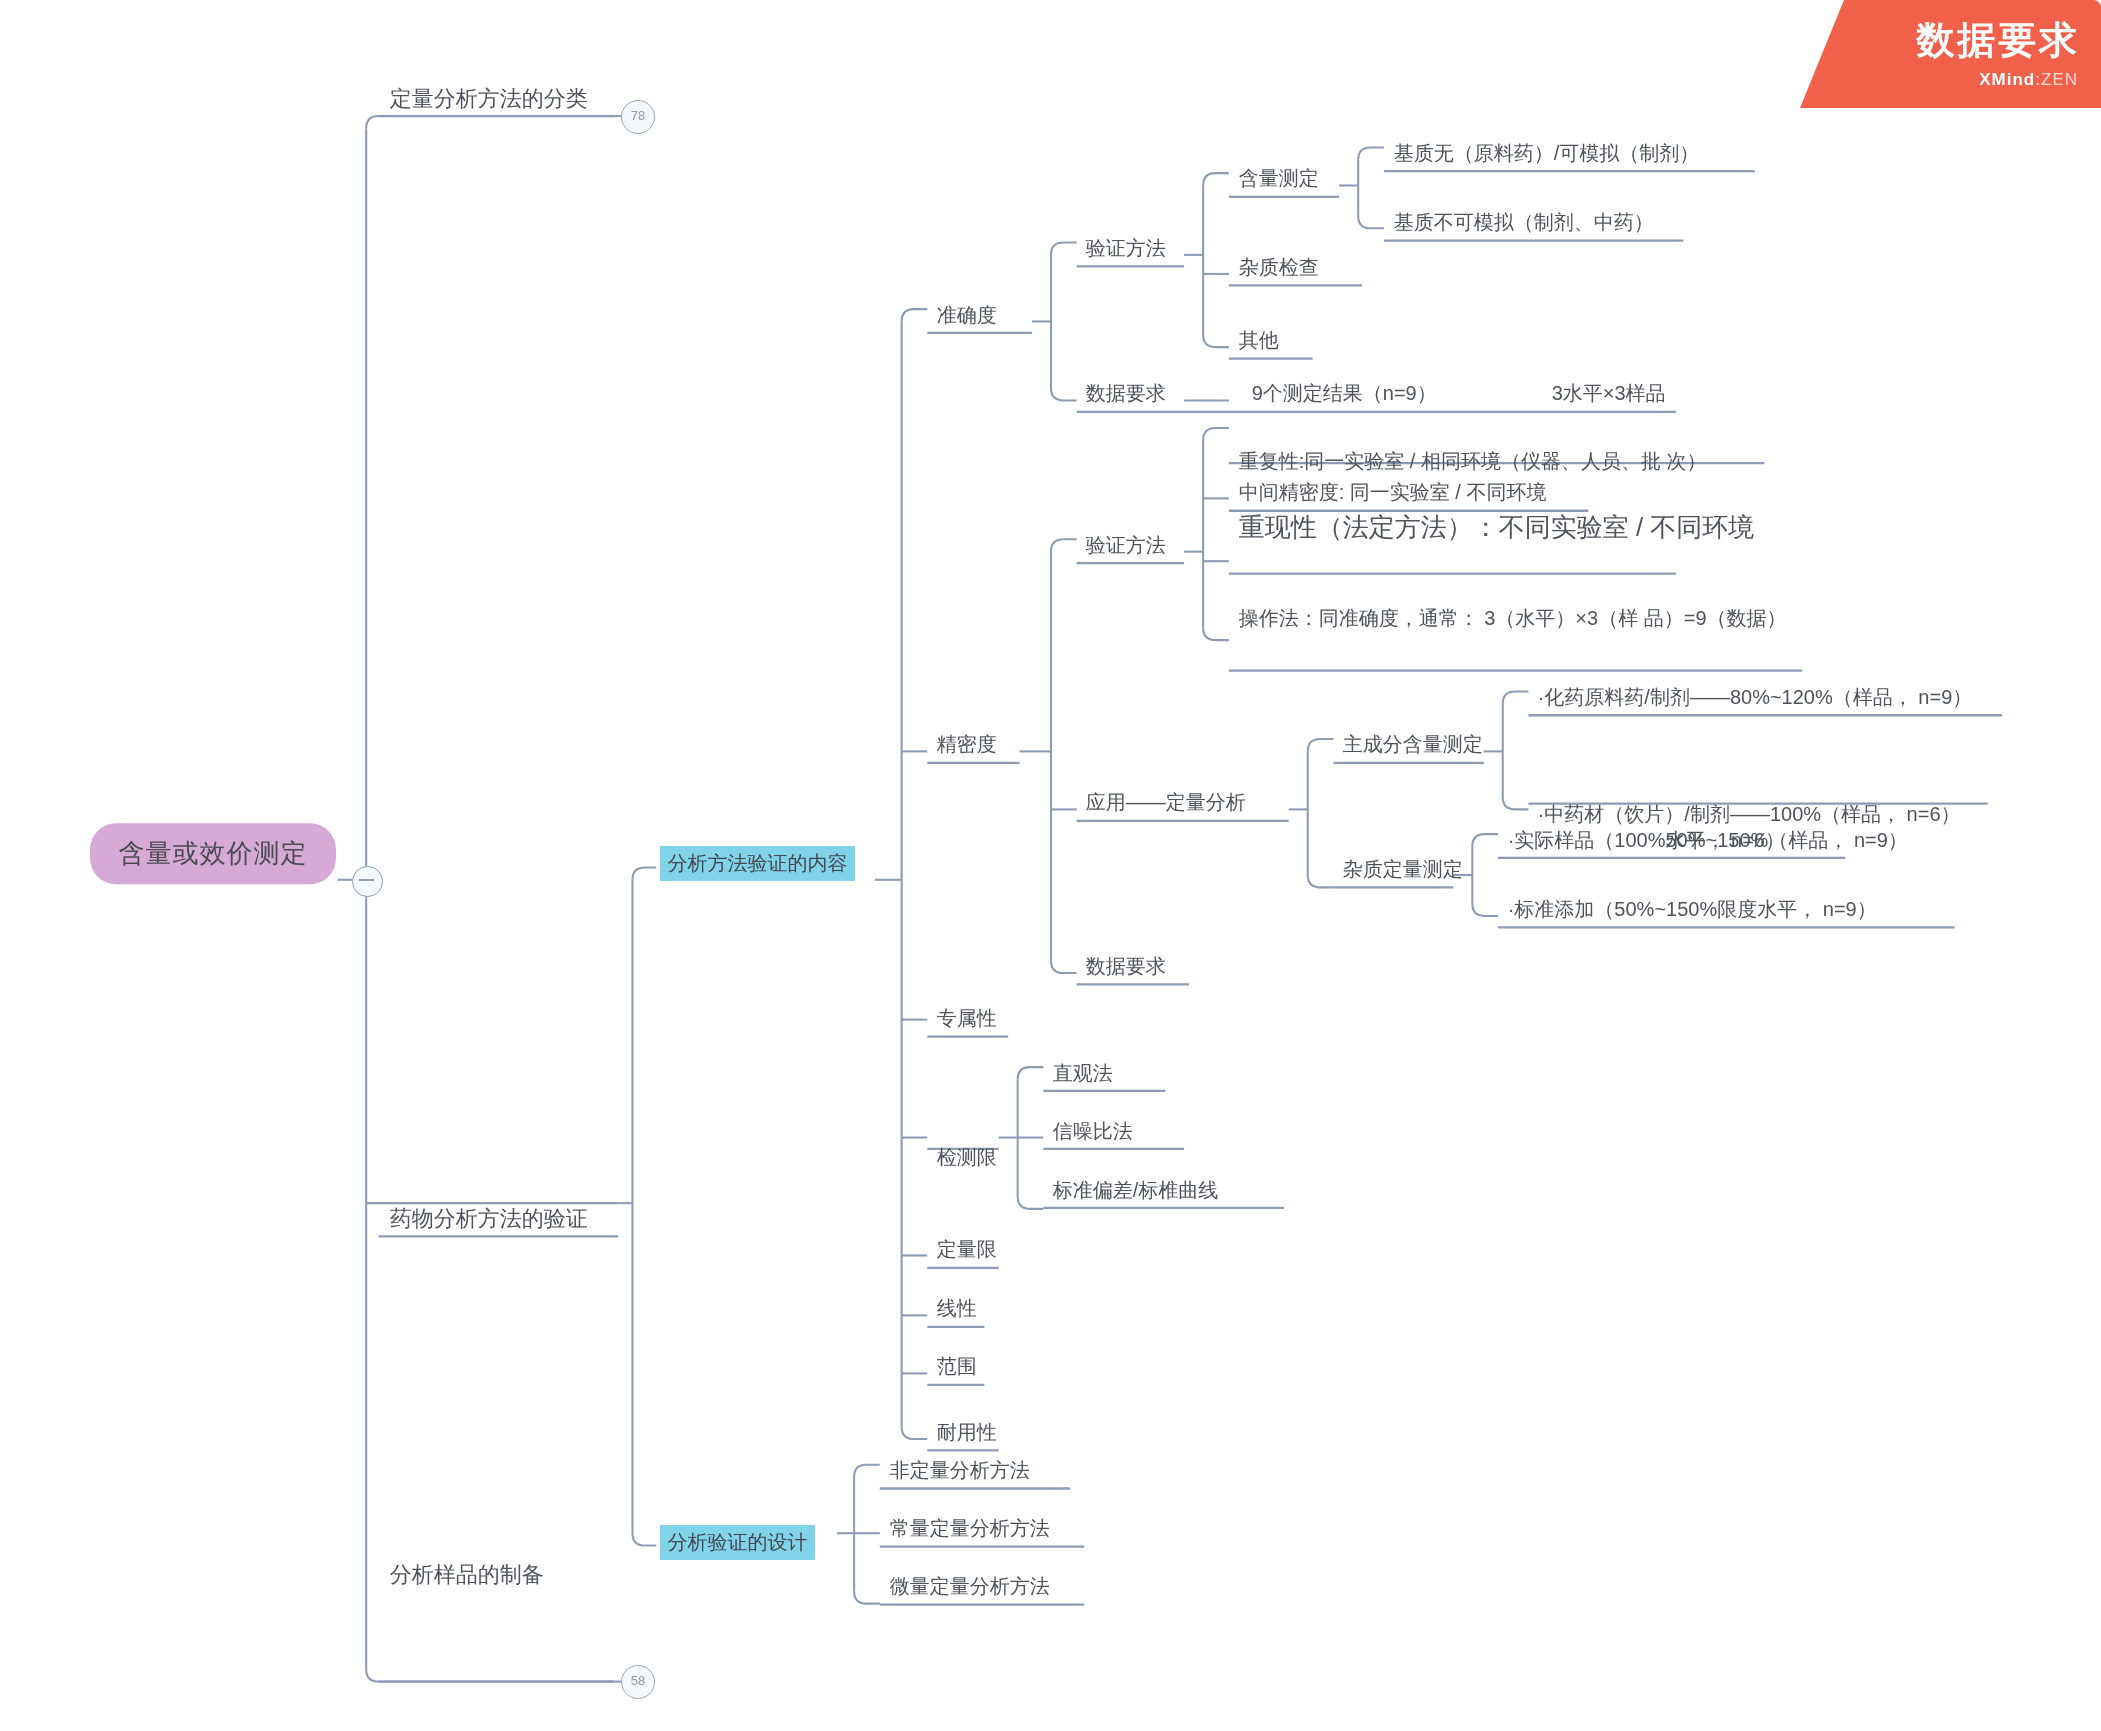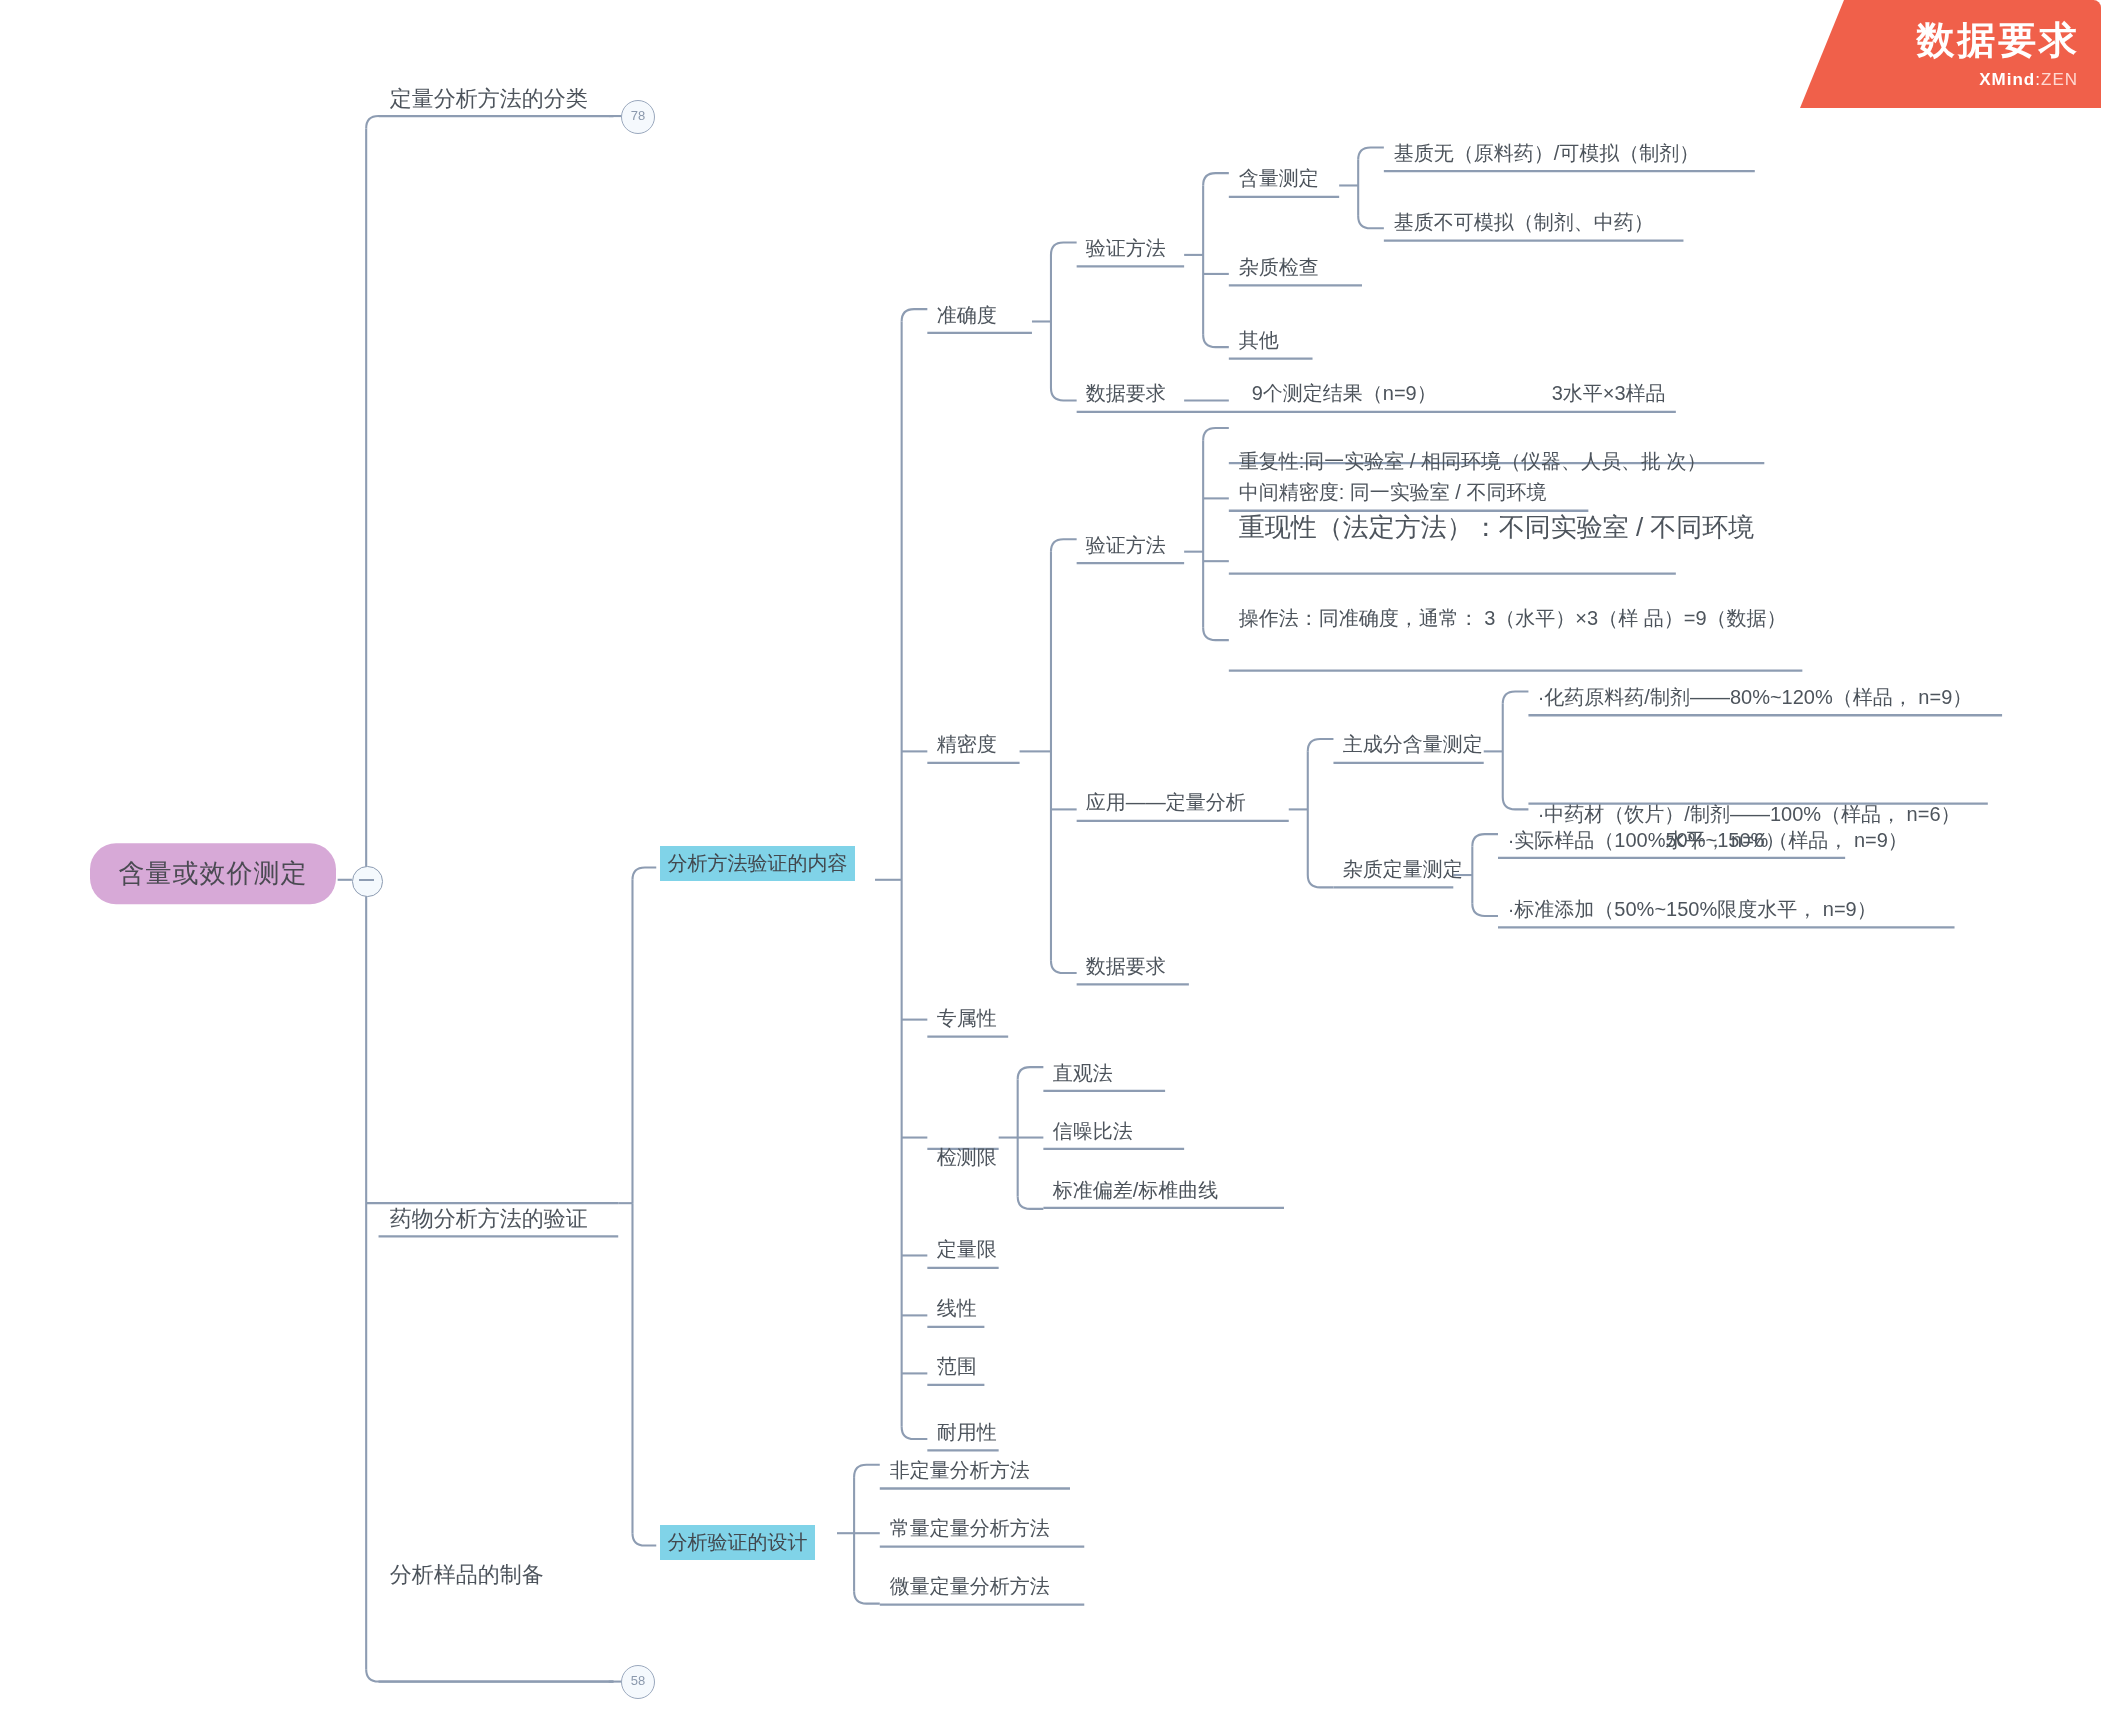--- a/index.html
+++ b/index.html
@@ -14,21 +14,21 @@
   .node{position:absolute;white-space:nowrap;line-height:1.34;}
   .node .txt{display:block;}
 
   
   .topic{color:#4d545c;}
   .topic .txt{padding:0 5.7px 3.8px 5.7px;}
 
   
   .root{
     background:#d7a9d7;border-radius:26px;color:#4a4a52;
-    padding:13.3px 28.5px;font-size:26px;letter-spacing:1px;margin-top:20px;
+    padding:13.3px 28.5px;font-size:26px;letter-spacing:1px;
   }
   
   .hl{background:#80d3e8;color:#42484e;padding:3.8px 7.6px 4.8px 7.6px;}
 
   .badge{
     position:absolute;width:32px;height:32px;border-radius:50%;
     border:1.5px solid #9aa8bd;background:#f5f9fd;color:#8b99ad;
     font-size:13px;text-align:center;line-height:30px;
   }
   .toggle{

